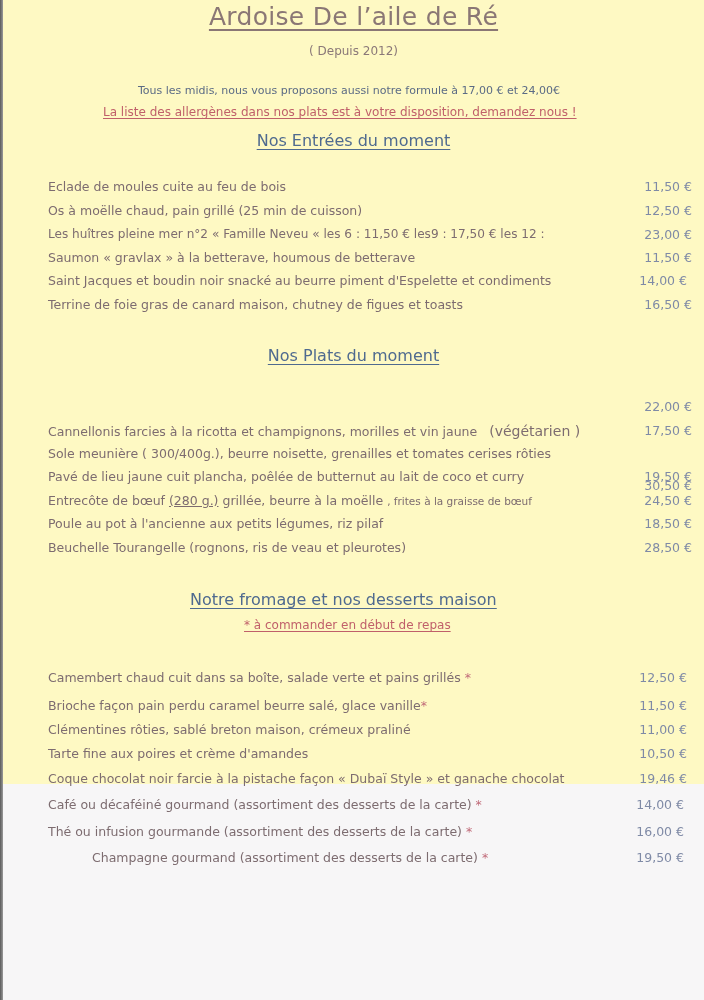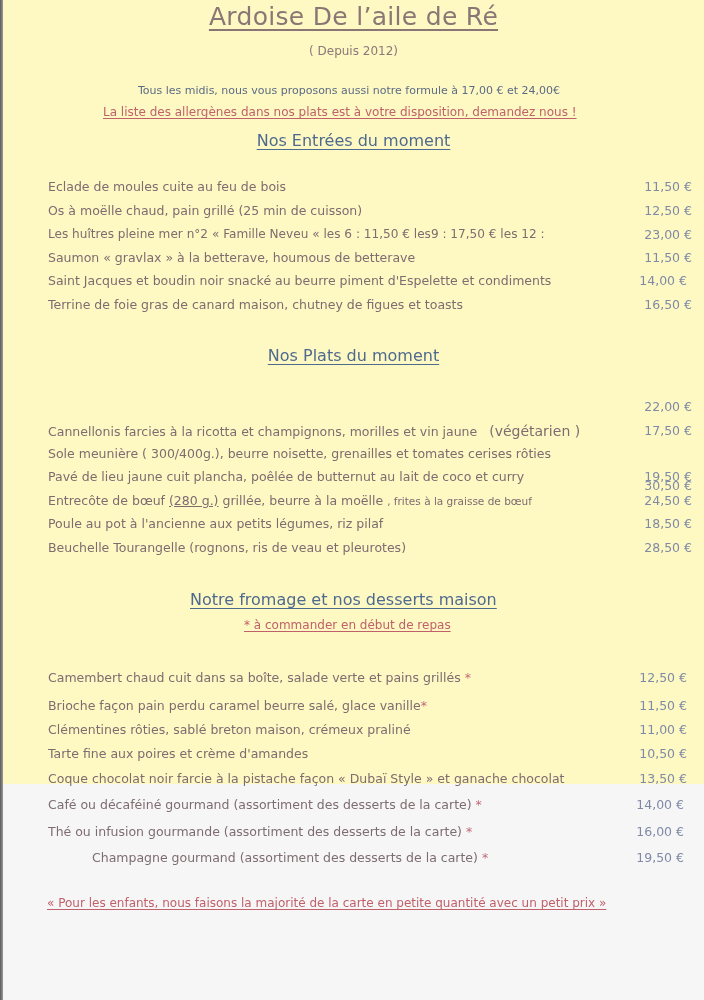--- a/index.html
+++ b/index.html
@@ -165,31 +165,30 @@
   </div>
   <div class="abs item-price" style="top:698px; right:17px;">11,50 €</div>
 
   <div class="abs item-name" style="top:722px;">Clémentines rôties, sablé breton maison, crémeux praliné</div>
   <div class="abs item-price" style="top:722px; right:17px;">11,00 €</div>
 
   <div class="abs item-name" style="top:746px;">Tarte fine  aux poires et crème d'amandes</div>
   <div class="abs item-price" style="top:746px; right:17px;">10,50 €</div>
 
   <div class="abs item-name" style="top:771px;">Coque chocolat noir farcie à la pistache façon « Dubaï Style » et ganache chocolat</div>
-  <div class="abs item-price" style="top:771px; right:17px;">13,50 €</div>
+  <div class="abs item-price" style="top:771px; right:17px;">19,46 €</div>
 
   <div class="abs item-name" style="top:797px;">
     <span>Café ou décaféiné gourmand (assortiment des desserts de la carte)  </span><span class="star">*</span>
   </div>
   <div class="abs item-price" style="top:797px; right:20px;">14,00 €</div>
 
   <div class="abs item-name" style="top:824px;">
     <span>Thé ou infusion gourmande (assortiment des desserts de la carte)  </span><span class="star">*</span>
   </div>
   <div class="abs item-price" style="top:824px; right:20px;">16,00 €</div>
 
   <div class="abs item-name" style="top:850px;margin-left:44px;">
     <span>Champagne gourmand (assortiment des desserts de la carte)  </span><span class="star">*</span>
   </div>
   <div class="abs item-price" style="top:850px; right:20px;">19,50 €</div>
 
-  <div class="abs footer">« Pour les enfants, nous faisons la majorité de la carte  en petite quantité avec un petit prix »</div>
 </div>
 
 </body></html>

